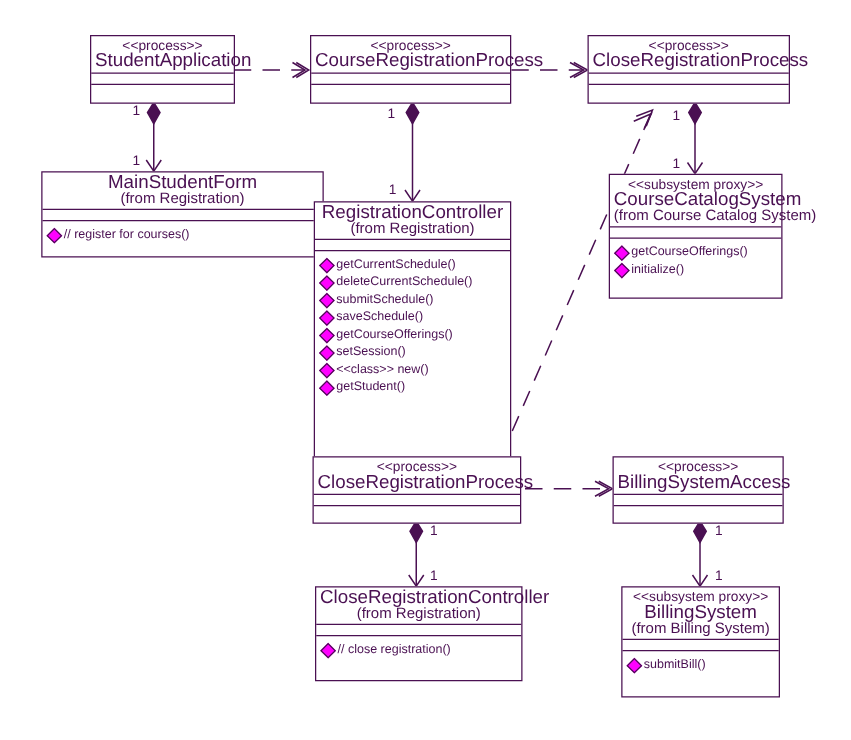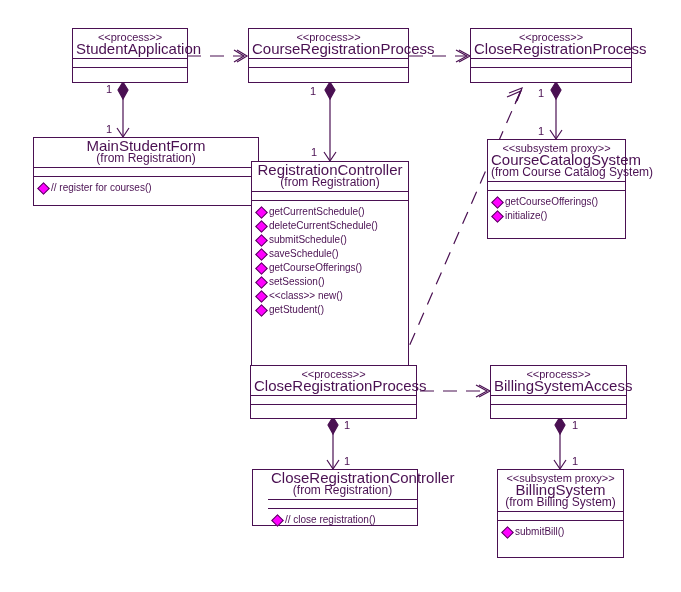--- a/index.html
+++ b/index.html
@@ -188,21 +188,21 @@
 
   <div class="uml-class" style="left:490px;top:365px;width:137px;height:54px;">
     <div class="cls-name">
       <span class="stereotype">&lt;&lt;process&gt;&gt;</span>
       <span class="cname">BillingSystemAccess</span>
     </div>
     <div class="sep attrs"></div>
     <div class="sep empty-ops"></div>
   </div>
 
-  <div class="uml-class" style="left:252px;top:469px;width:166px;height:57px;padding-left:15px;">
+  <div class="uml-class" style="left:252px;top:469px;width:166px;height:76px;">
     <div class="cls-name">
       <span class="cname">CloseRegistrationController</span>
       <span class="frompkg">(from Registration)</span>
     </div>
     <div class="sep attrs"></div>
     <div class="sep ops">
       <div class="op"><span class="diamond"></span><span>// close registration()</span></div>
     </div>
   </div>
 

